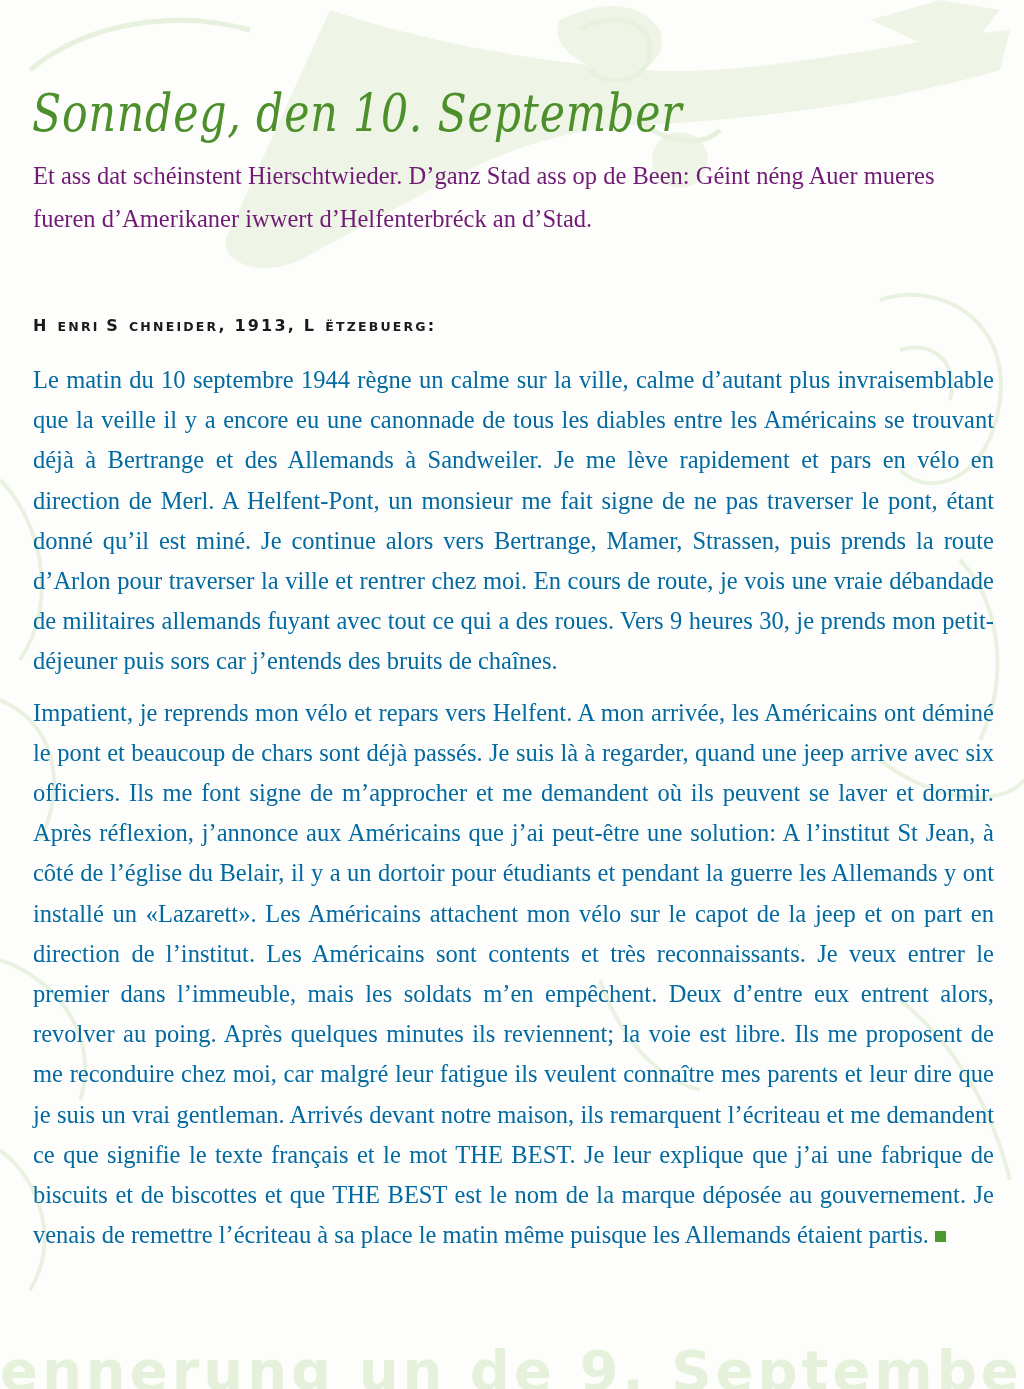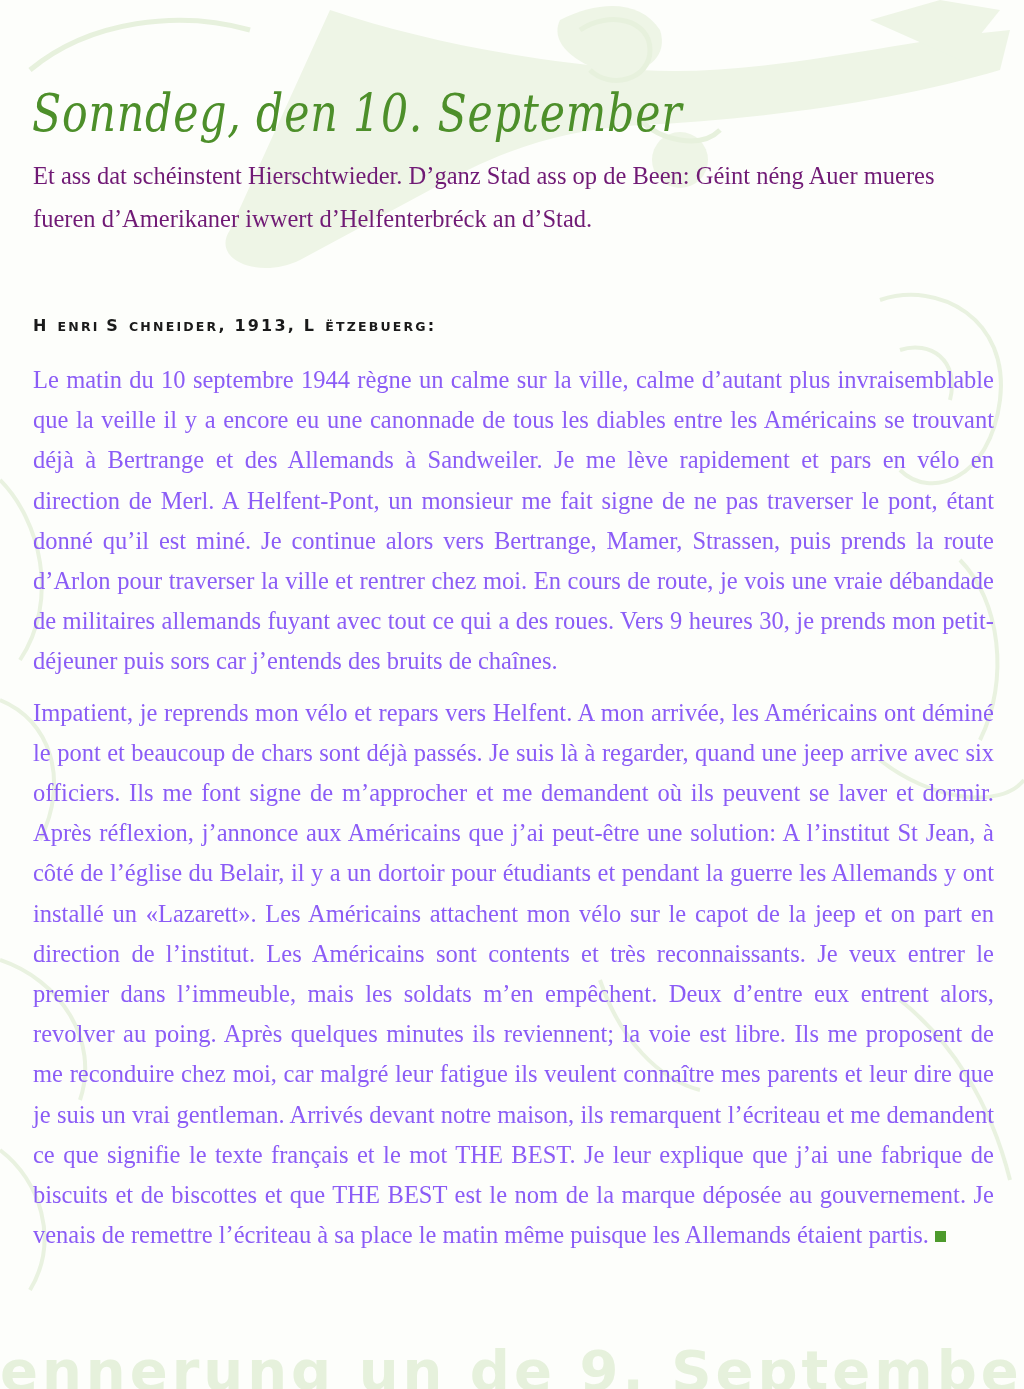--- a/index.html
+++ b/index.html
@@ -28,21 +28,21 @@
     font-size: 24.5px; line-height: 43px; color: #701a75;
   }
   .author {
     position: absolute; left: 33px; top: 316px;
     font-family: "DejaVu Sans", sans-serif; font-weight: bold;
     font-size: 16px; letter-spacing: 2.2px; color: #1a1a1a;
   }
   .author .sc { font-size: 12.5px; padding-left: 9px; }
   .body-text {
     position: absolute; left: 33px; top: 360px; width: 961px;
-    font-size: 24.5px; line-height: 40.2px; color: #8b5cf6;
+    font-size: 24.5px; line-height: 40.2px; color: #0369a1;
     text-align: justify;
   }
   .body-text p { margin: 0 0 11px 0; }
   .end-mark {
     display: inline-block; width: 11px; height: 11px; background: #4d9a2c;
     margin-left: 6px; vertical-align: 1px;
   }
 </style>
 </head>
 <body>

